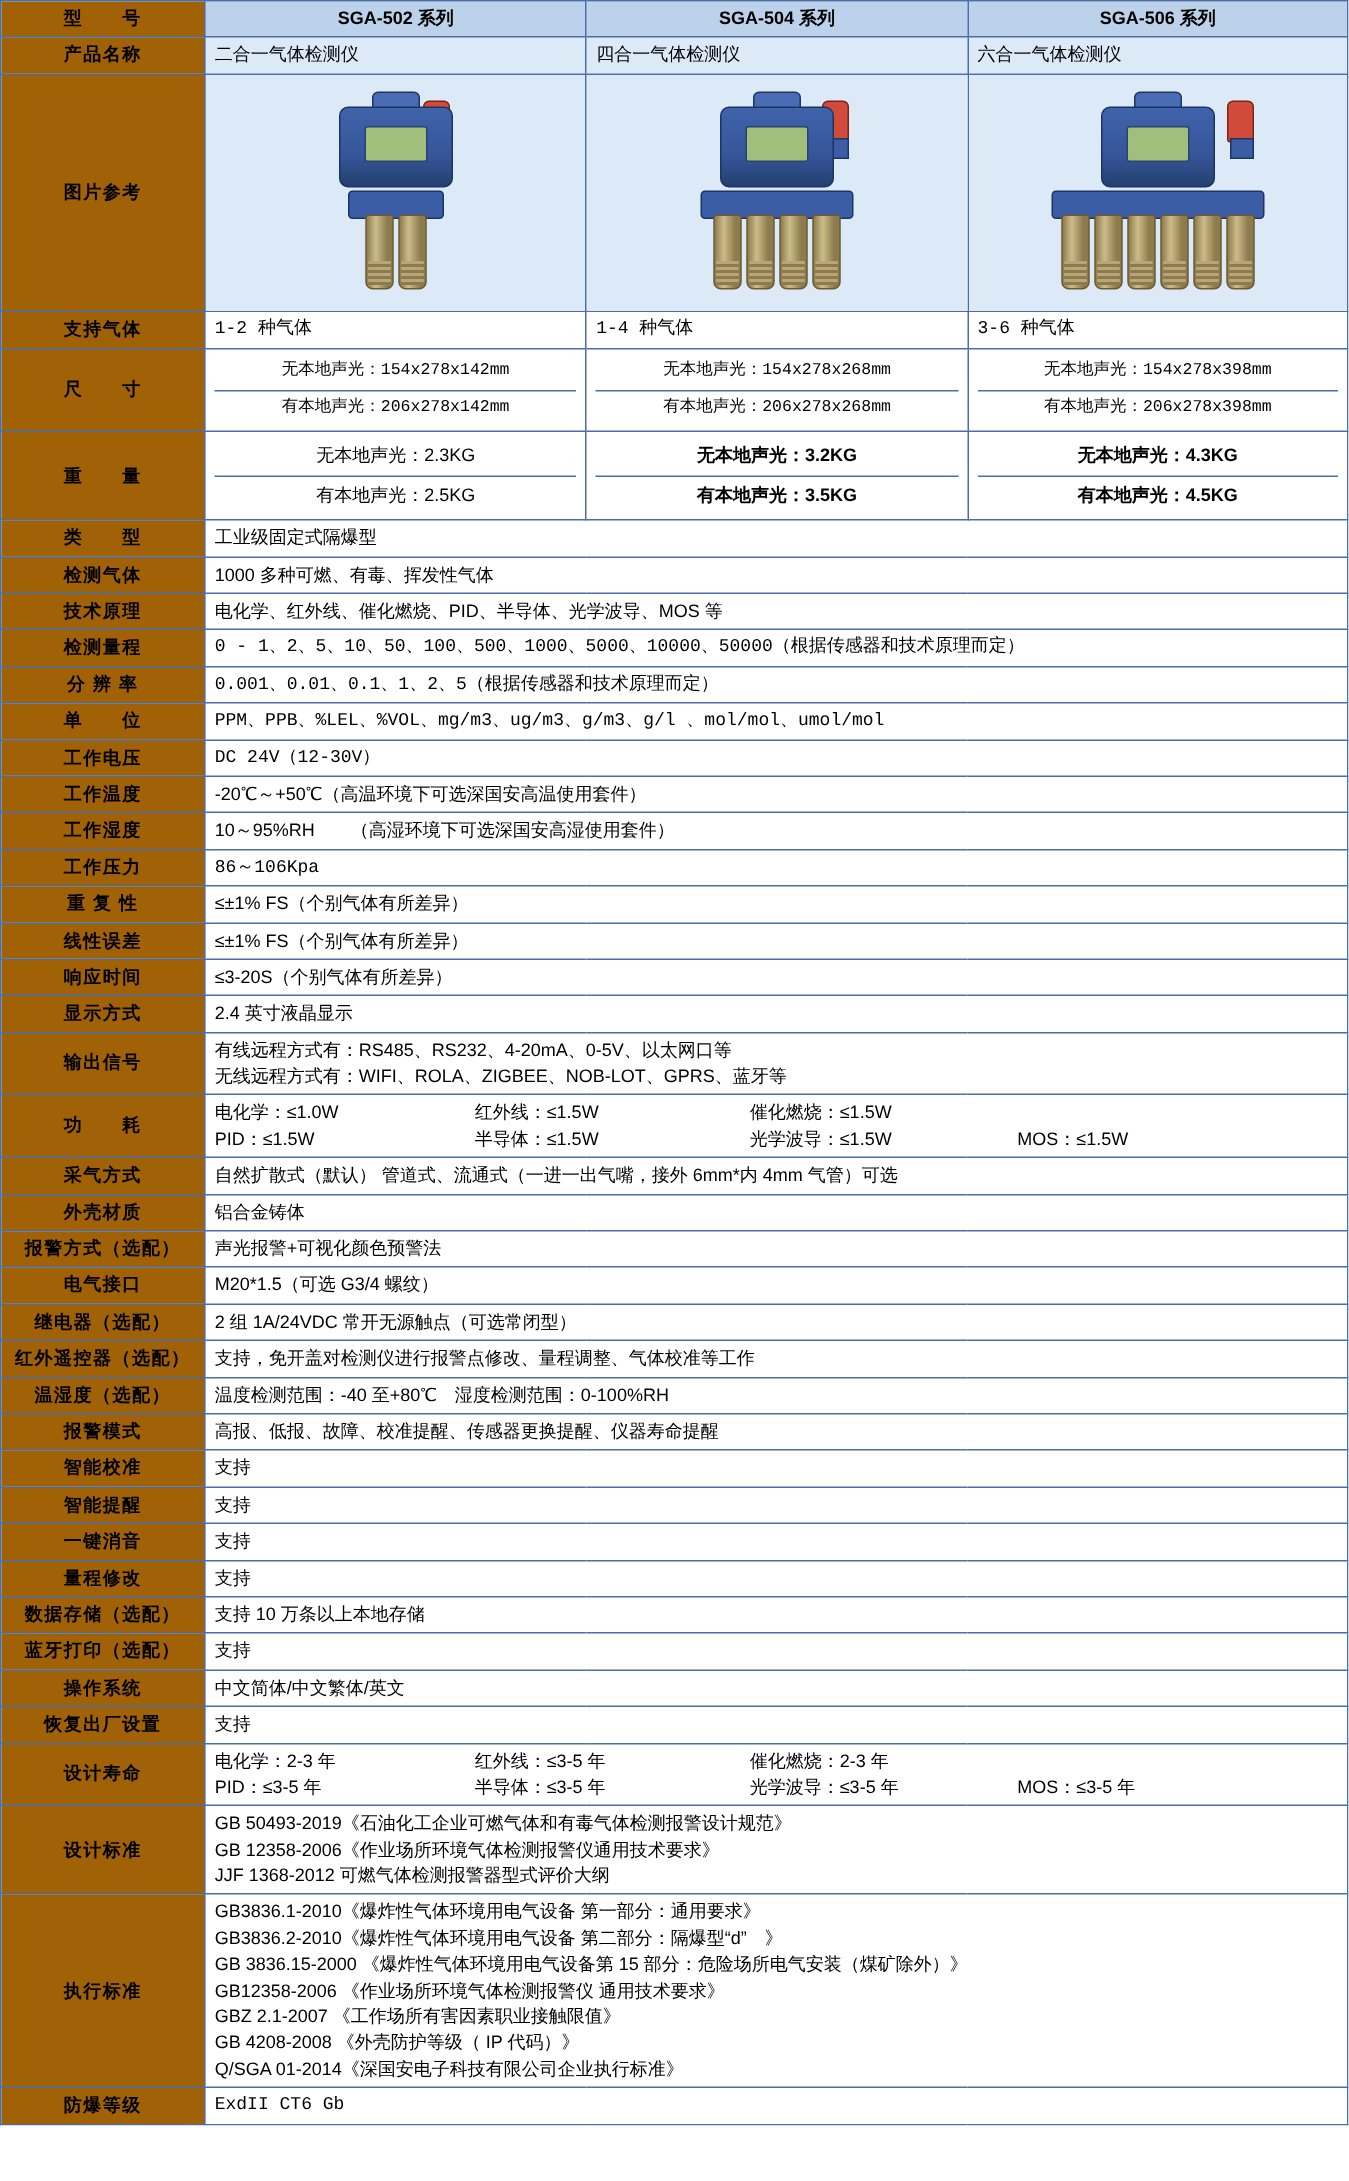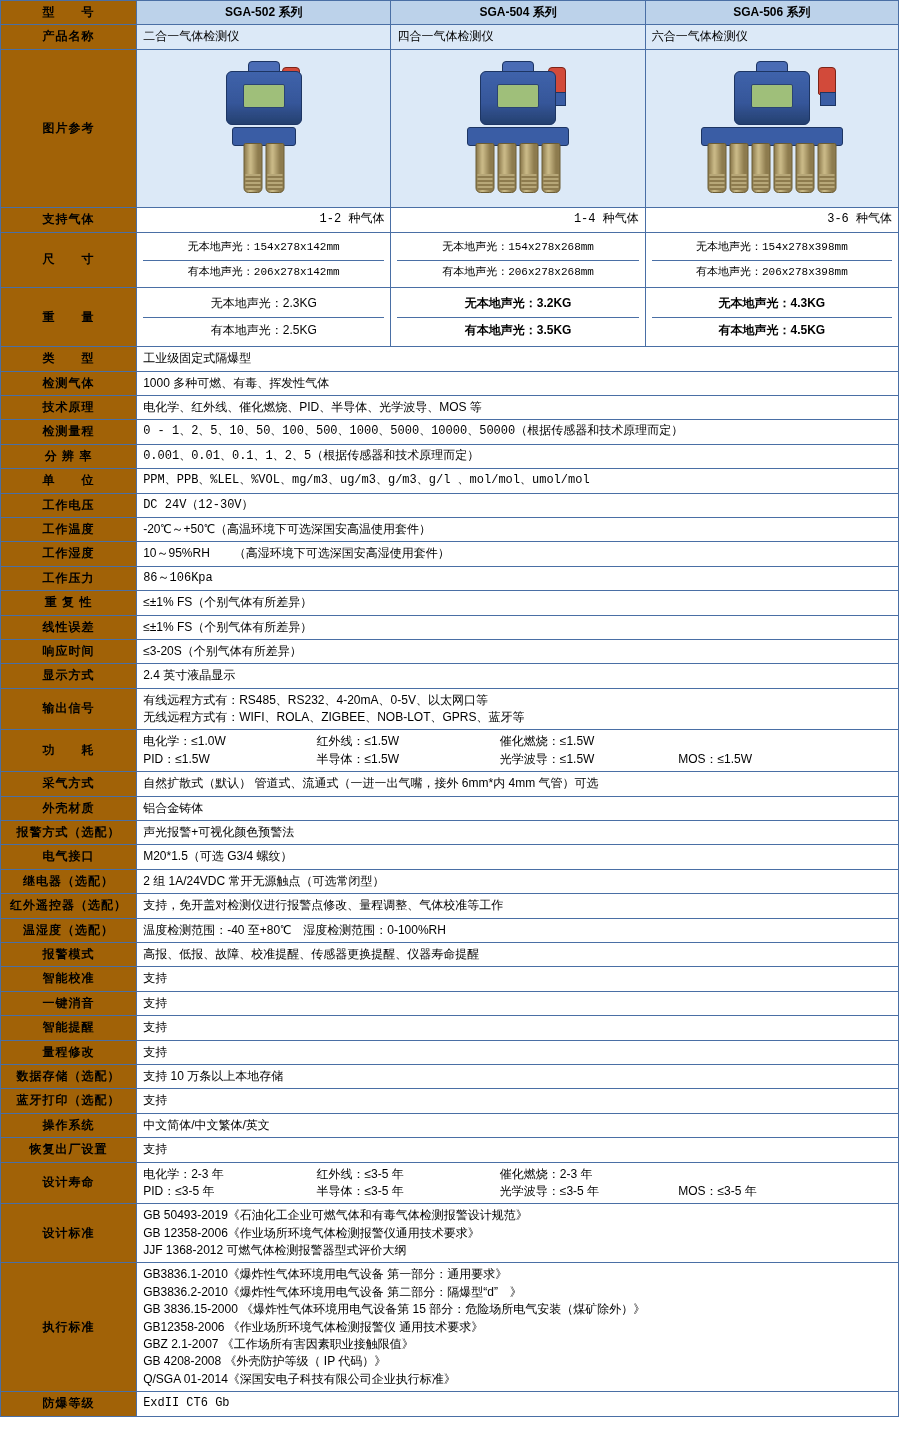--- a/index.html
+++ b/index.html
@@ -35,21 +35,21 @@
     font-weight: bold;
     color: #000;
     letter-spacing: 1px;
     width: 136px;
   }
   .val {
     background: #ffffff;
     text-align: left;
     padding-left: 8px;
   }
-  .val.center { text-align: right; margin-left: 24px; }
+  .val.center { text-align: left; margin-left: 24px; }
   .hdr {
     background: #bcd2ea;
     text-align: center;
     font-weight: bold;
   }
   .subhdr {
     background: #dce9f7;
     text-align: left;
   }
   .mono {
@@ -402,25 +402,25 @@
   </tr>
   <tr>
     <td class="label">报警模式</td>
     <td class="val" colspan="3">高报、低报、故障、校准提醒、传感器更换提醒、仪器寿命提醒</td>
   </tr>
   <tr>
     <td class="label">智能校准</td>
     <td class="val" colspan="3">支持</td>
   </tr>
   <tr>
+    <td class="label">智能提醒</td>
+    <td class="val" colspan="3">支持</td>
+  </tr>
+  <tr>
     <td class="label">一键消音</td>
-    <td class="val" colspan="3">支持</td>
-  </tr>
-  <tr>
-    <td class="label">智能提醒</td>
     <td class="val" colspan="3">支持</td>
   </tr>
   <tr>
     <td class="label">量程修改</td>
     <td class="val" colspan="3">支持</td>
   </tr>
   <tr>
     <td class="label">数据存储（选配）</td>
     <td class="val" colspan="3">支持 10 万条以上本地存储</td>
   </tr>

